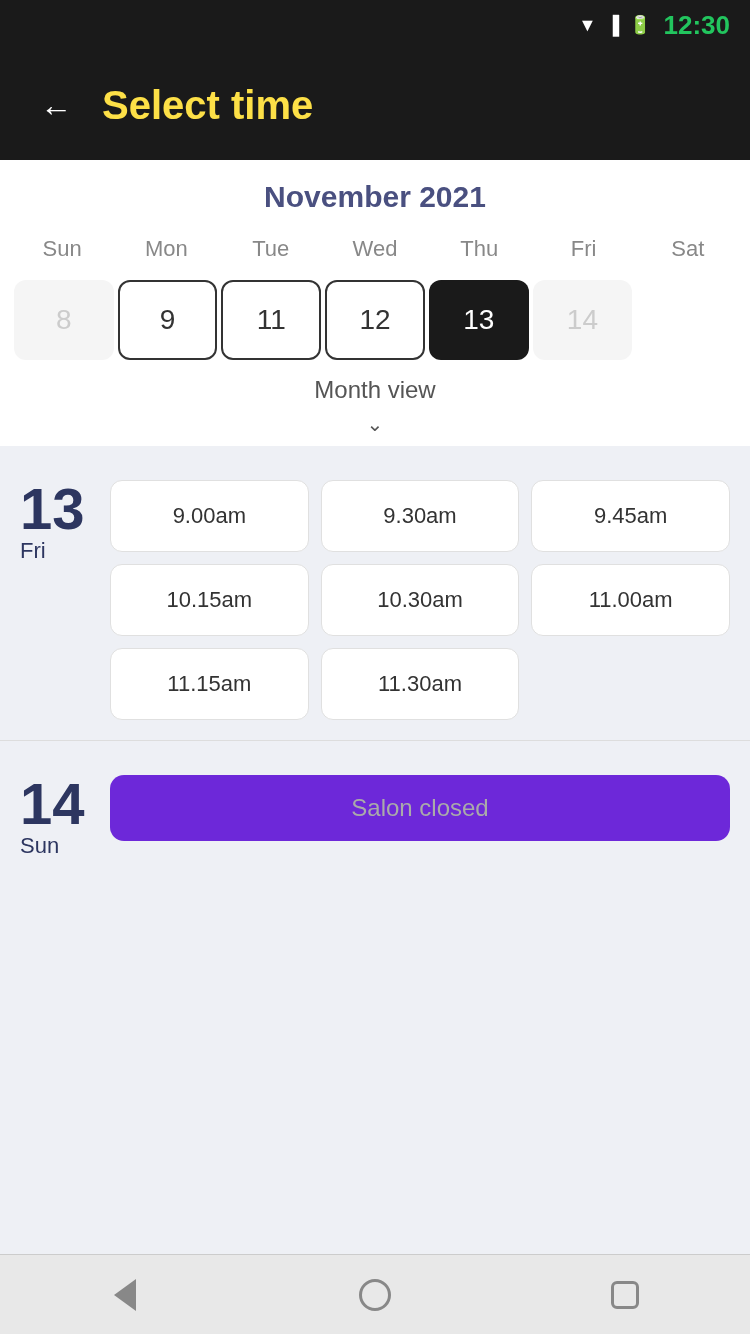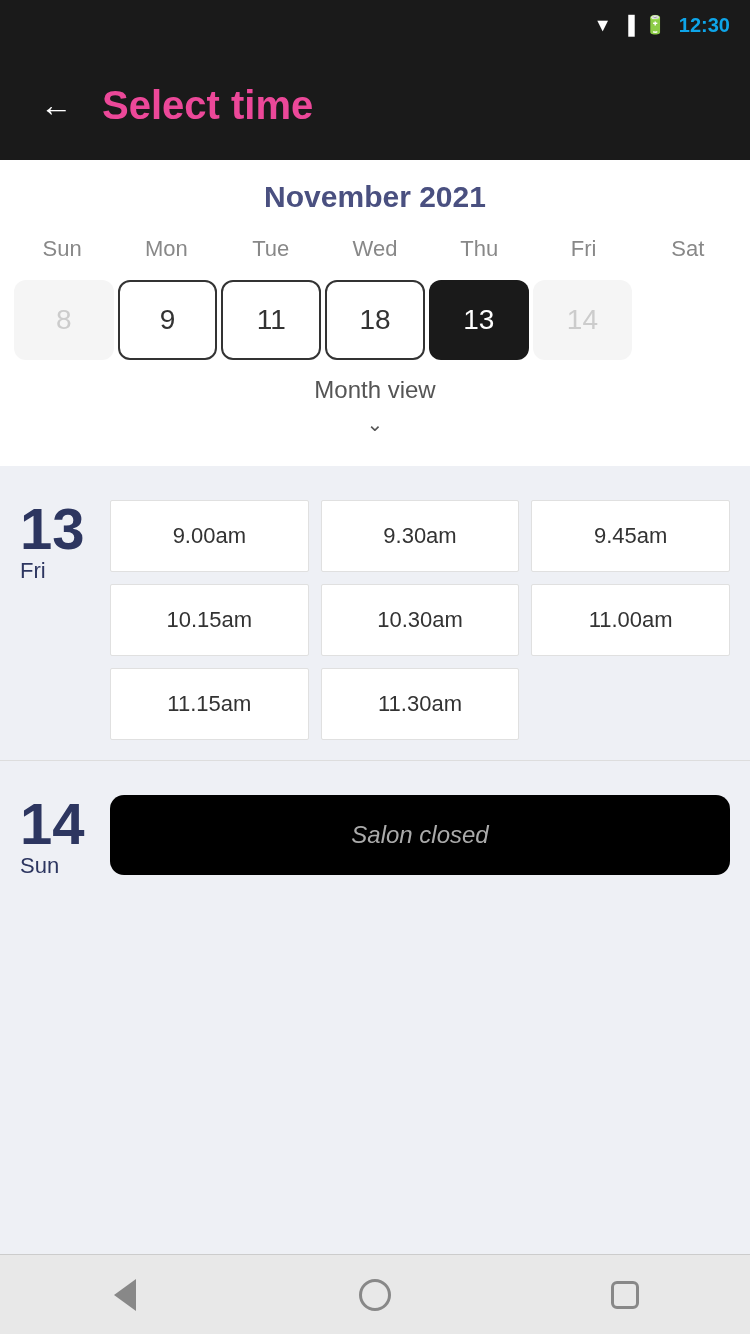--- a/index.html
+++ b/index.html
@@ -22,22 +22,22 @@
       justify-content: flex-end;
       padding: 0 20px;
       gap: 12px;
     }
     .status-bar-icons {
       display: flex;
       align-items: center;
       gap: 10px;
     }
     .status-time {
-      color: #0ea5e9;
-      font-size: 20px;
+      color: #22c55e;
+      font-size: 26px;
       font-weight: 600;
     }
 
     
     .header {
       background: #1a1a1a;
       height: 110px;
       display: flex;
       align-items: center;
       padding: 0 30px;
@@ -45,29 +45,29 @@
     }
     .back-btn {
       color: white;
       font-size: 32px;
       cursor: pointer;
       background: none;
       border: none;
       padding: 10px;
     }
     .header-title {
-      color: #ec4899;
+      color: #fde047;
       font-size: 40px;
       font-weight: 700;
     }
 
     
     .calendar-section {
       background: white;
-      padding: 20px 10px 22px;
+      padding: 20px 10px 2px;
     }
     .month-title {
       text-align: center;
       font-size: 30px;
       font-weight: 600;
       color: #4a5080;
       margin-bottom: 16px;
     }
     .week-days {
       display: grid;
@@ -168,44 +168,43 @@
       grid-template-columns: repeat(3, 1fr);
       gap: 12px;
       margin-left: 10px;
     }
     .day-body {
       display: flex;
       margin-top: 10px;
     }
     .time-slot {
       background: white;
-      border-radius: 2px;
+      border-radius: 12px;
       height: 72px;
       display: flex;
       align-items: center;
       justify-content: center;
       font-size: 22px;
       color: #333;
       cursor: pointer;
       border: 1px solid #e0e0e0;
     }
 
     
     .salon-closed-box {
-      background: #000000;
+      background: #6d28d9;
       border-radius: 14px;
-      height: 80px;
+      height: 66px;
       display: flex;
       align-items: center;
       justify-content: center;
       font-size: 24px;
       color: #aaa;
       flex: 1;
       margin-left: 10px;
-      font-style: italic;
     }
 
     
     .bottom-nav {
       background: #e8e8e8;
       height: 80px;
       display: flex;
       align-items: center;
       justify-content: space-around;
       border-top: 1px solid #ccc;
@@ -265,21 +264,21 @@
     <span class="week-day">Wed</span>
     <span class="week-day">Thu</span>
     <span class="week-day">Fri</span>
     <span class="week-day">Sat</span>
   </div>
 
   <div class="date-row">
     <div class="date-cell faded">8</div>
     <div class="date-cell outlined">9</div>
     <div class="date-cell outlined">11</div>
-    <div class="date-cell outlined">18</div>
+    <div class="date-cell outlined">12</div>
     <div class="date-cell selected">13</div>
     <div class="date-cell faded">14</div>
   </div>
 
   <div class="month-view-row">
     <span class="month-view-label">Month view</span>
     <span class="chevron-down">⌄</span>
   </div>
 </div>
 

